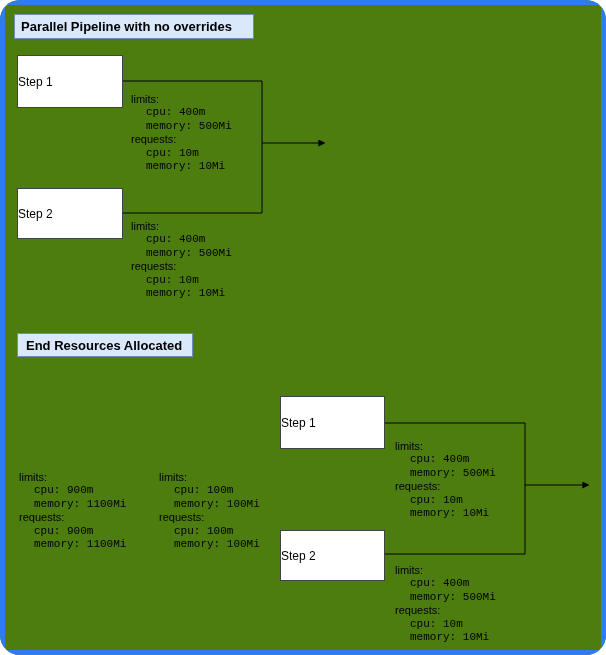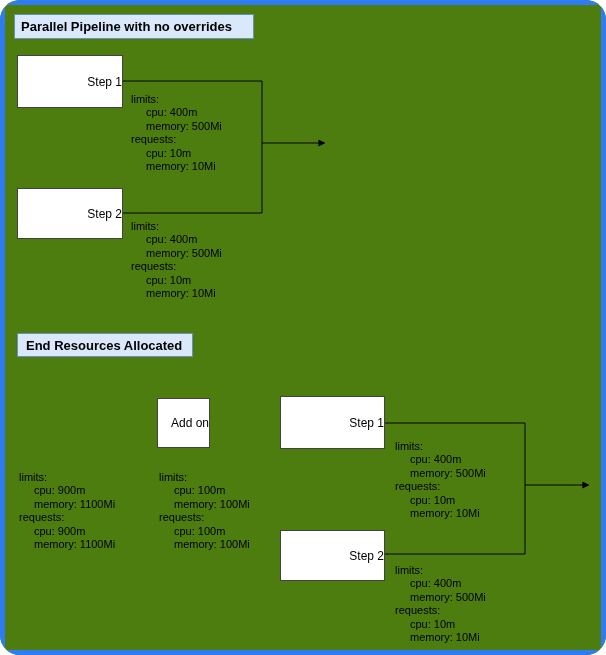--- a/index.html
+++ b/index.html
@@ -11,29 +11,29 @@
     position:absolute;left:0;top:0;right:0;bottom:0;
     border:5px solid #2f7bf2;pointer-events:none;z-index:50;
   }
   .title-chip{
     position:absolute;display:flex;align-items:center;
     background:#dae8fc;border:1px solid #6c8ebf;
     font-weight:bold;font-size:13px;padding-left:6px;box-sizing:border-box;
     white-space:nowrap;z-index:5;
   }
   .node{
-    position:absolute;display:flex;flex-direction:column;align-items:flex-end;justify-content:center;
+    position:absolute;display:flex;flex-direction:column;align-items:flex-start;justify-content:center;
     background:#ffffff;border:1px solid #424242;box-sizing:border-box;
     font-size:12px;z-index:4;text-align:center;line-height:16px;
   }
   .res{
     position:absolute;font-size:11px;line-height:13.4px;z-index:3;white-space:nowrap;
   }
   .rl{padding-left:0;}
-  .rl.ind{padding-left:15px;}
+  .rl.ind{padding-left:15px;font-family:Liberation Mono, monospace;}
   svg.wires{position:absolute;left:0;top:0;z-index:2;}
 </style>
 </head>
 <body>
 
 <div id="canvas">
 
   <svg class="wires" width="606" height="655">
     <defs>
       <marker id="arrowhead" viewBox="0 0 10 10" refX="8" refY="5" markerWidth="7" markerHeight="7" orient="auto">
@@ -71,23 +71,20 @@
     <div class="rl ind">memory: 500Mi</div>
     <div class="rl">requests:</div>
     <div class="rl ind">cpu: 10m</div>
     <div class="rl ind">memory: 10Mi</div>
   </div>
 
   <div class="title-chip" style="left:17px;top:333px;width:176px;height:24px;padding-left:8px;">
     <span>End Resources Allocated</span>
   </div>
 
-  <div class="node" style="left:157px;top:398px;width:53px;height:50px;">
-    <span>Add on</span>
-  </div>
   <div class="node" style="left:280px;top:396px;width:105px;height:53px;">
     <span>Step 1</span>
   </div>
   <div class="node" style="left:280px;top:530px;width:105px;height:51px;">
     <span>Step 2</span>
   </div>
 
   <div class="res" style="left:19px;top:471px;">
     <div class="rl">limits:</div>
     <div class="rl ind">cpu: 900m</div>

